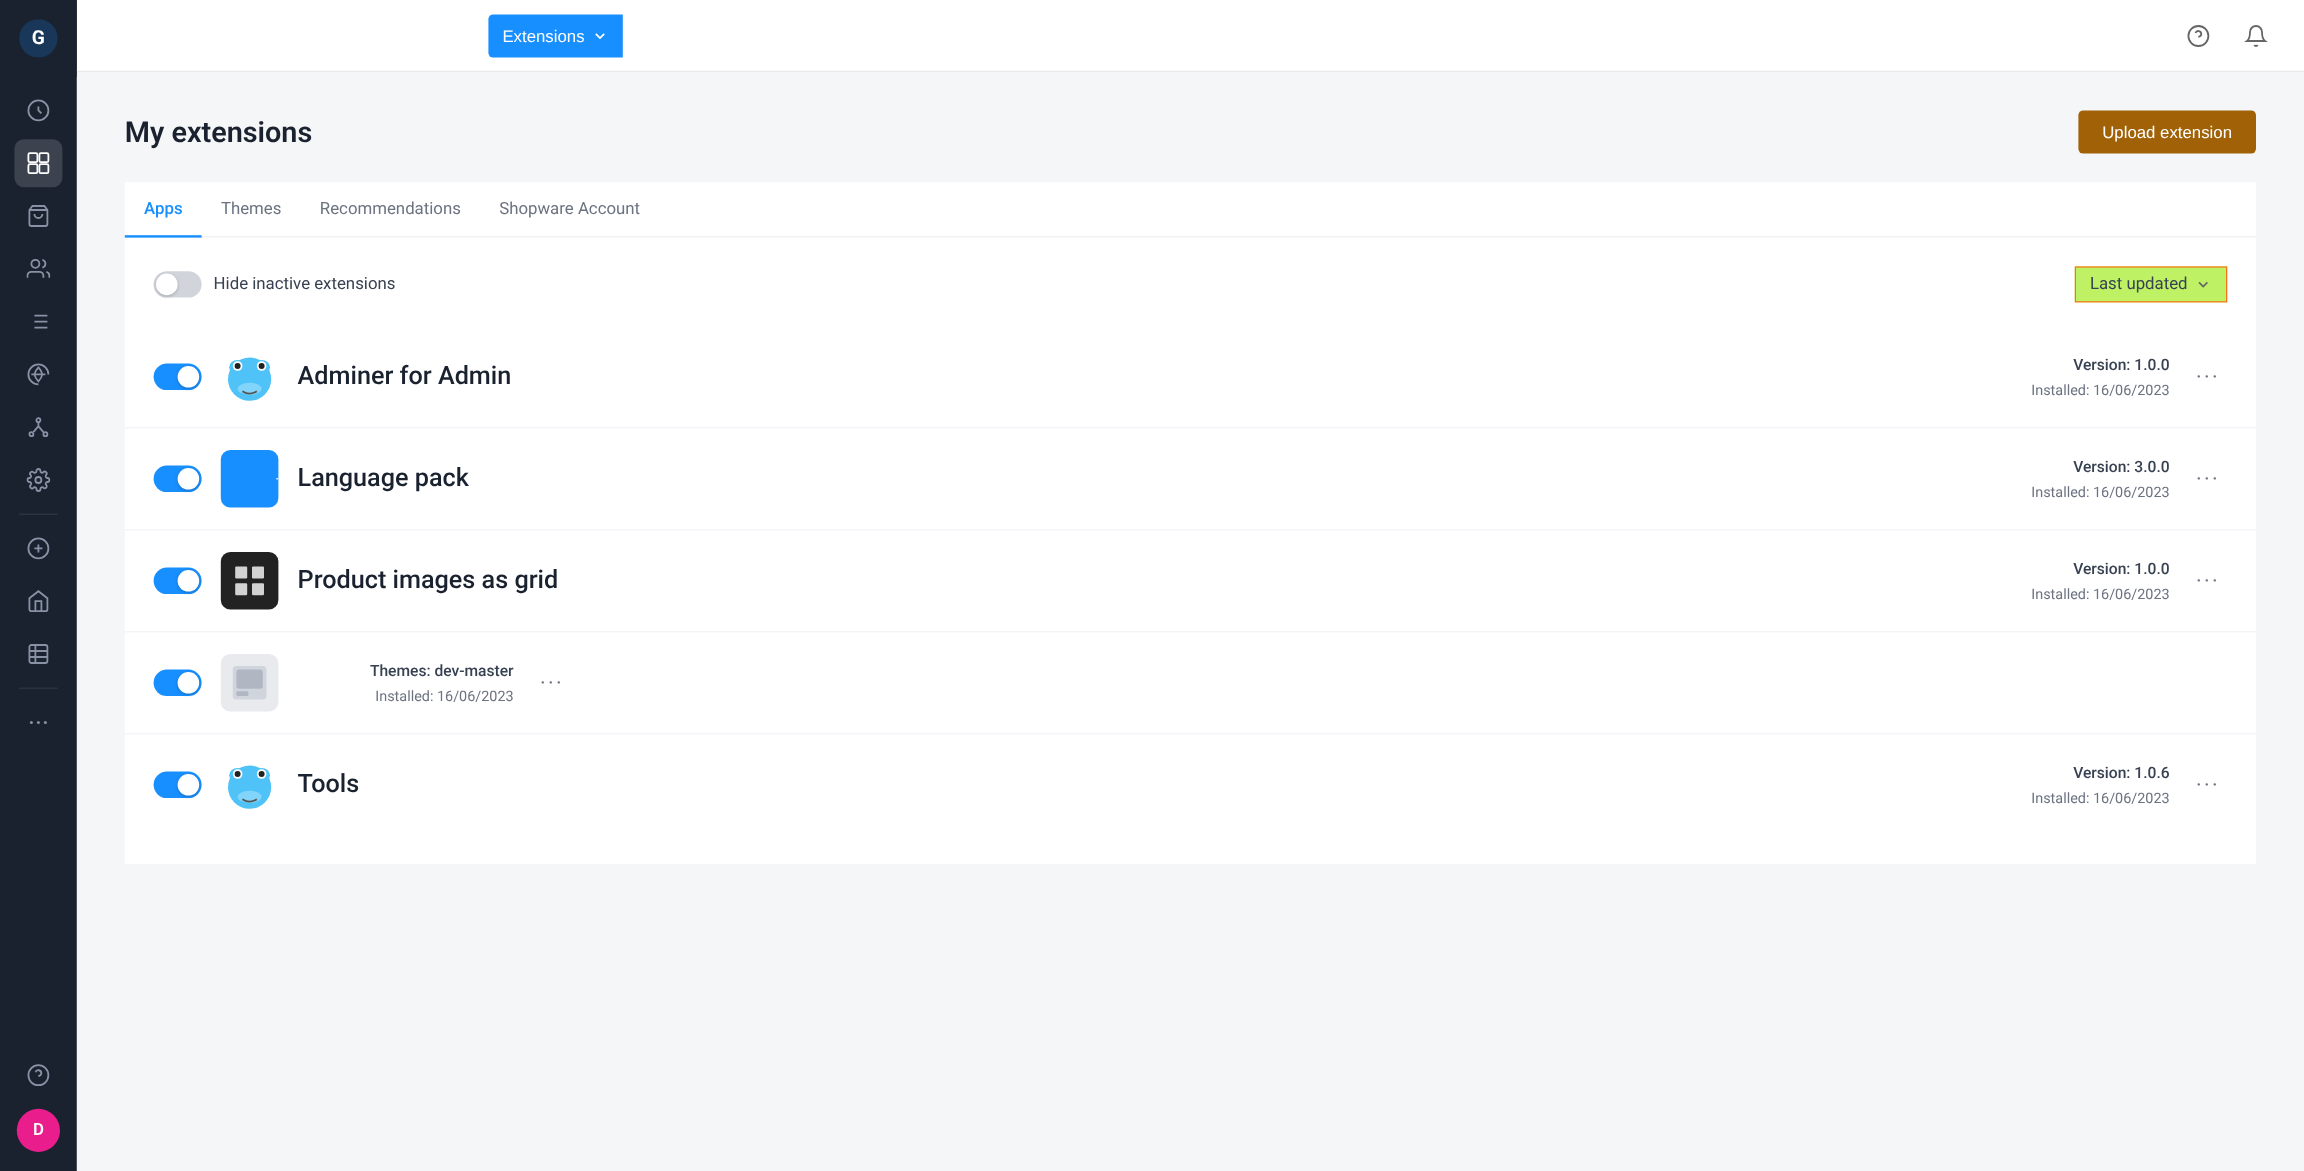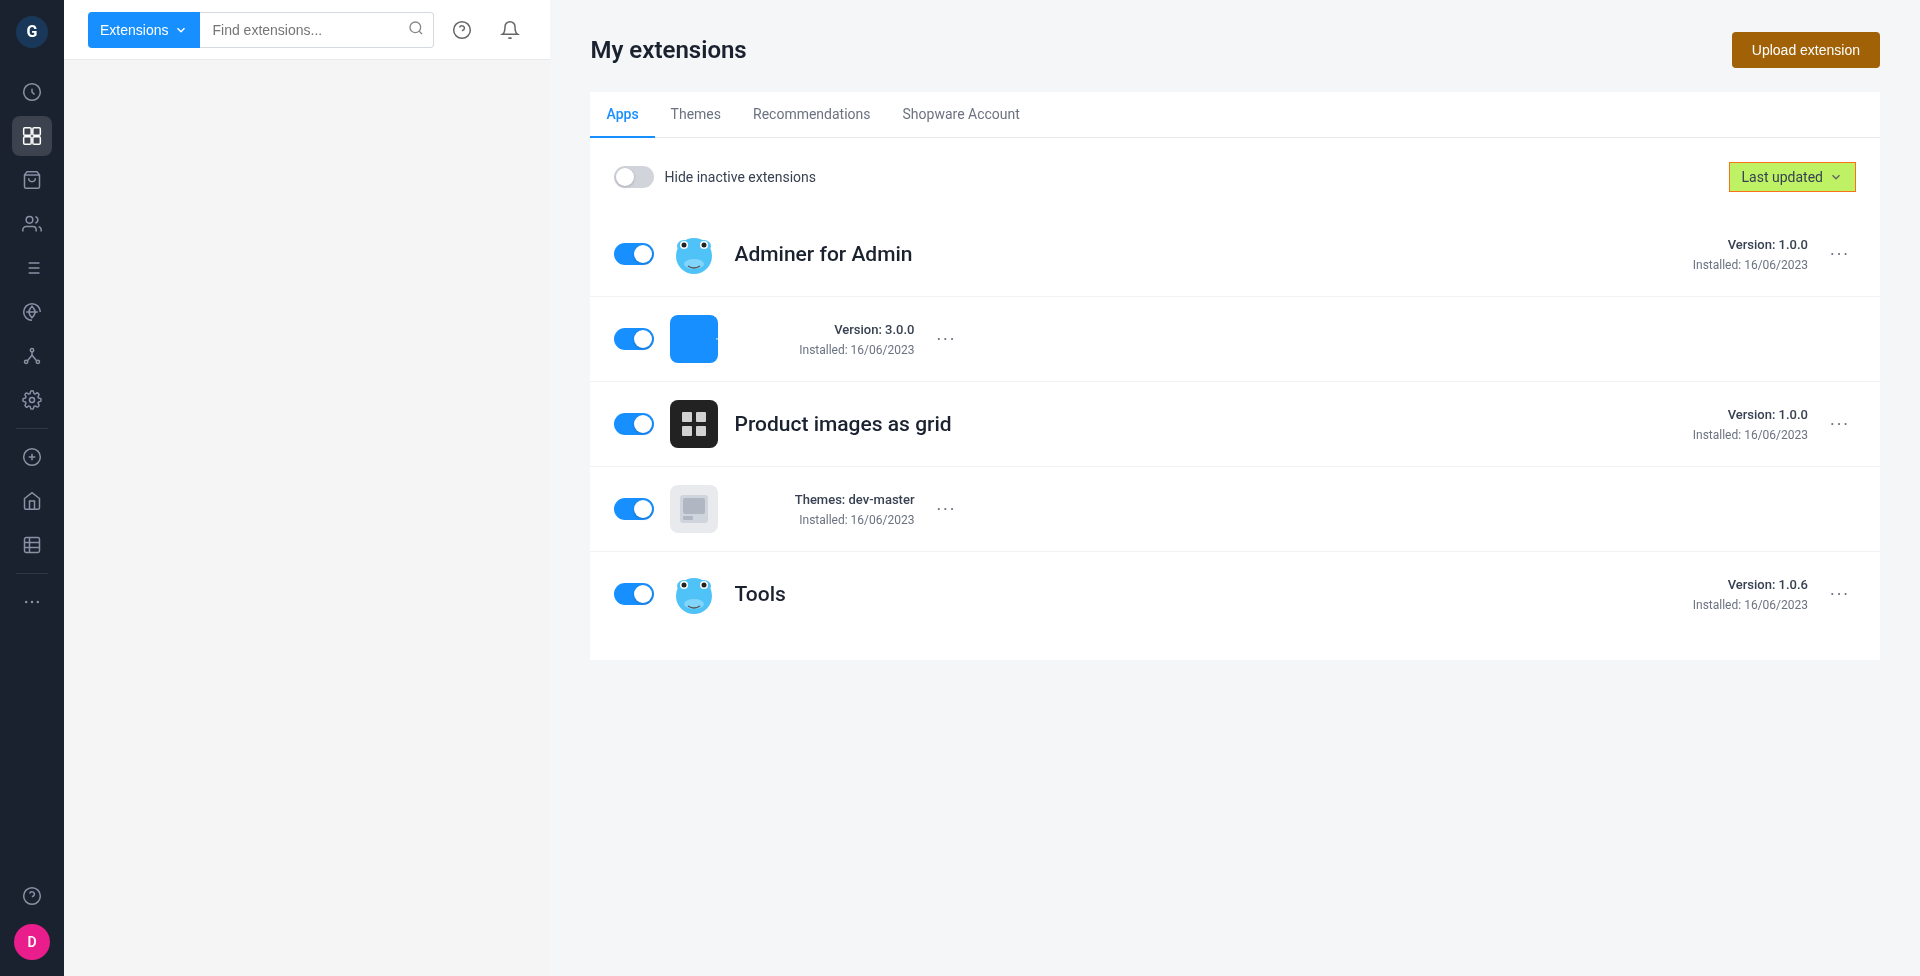--- a/index.html
+++ b/index.html
@@ -66,21 +66,21 @@
       color: #fff;
       font-weight: 600;
       font-size: 14px;
       cursor: pointer;
     }
 
     
     .main {
       flex: 1;
       display: flex;
-      flex-direction: row;
+      flex-direction: column;
       overflow: hidden;
     }
 
     
     .topbar {
       background: #fff;
       height: 60px;
       display: flex;
       align-items: center;
       padding: 0 24px;
@@ -505,29 +505,20 @@
 <div class="main">
 
   <div class="topbar">
     <div class="search-container">
       <button class="extensions-dropdown">
         <span>Extensions</span>
         <svg viewBox="0 0 24 24" fill="none" stroke="currentColor" stroke-width="2.5">
           <polyline points="6 9 12 15 18 9"></polyline>
         </svg>
       </button>
-      <div class="search-wrapper">
-        <input type="text" class="search-input" placeholder="Find extensions..." style="">
-        <span class="search-icon-abs">
-          <svg width="16" height="16" viewBox="0 0 24 24" fill="none" stroke="currentColor" stroke-width="2">
-            <circle cx="11" cy="11" r="8"></circle>
-              <line x1="21" y1="21" x2="16.65" y2="16.65"></line>
-          </svg>
-        </span>
-      </div>
     </div>
     <div class="topbar-right">
       <div class="topbar-icon">
         <svg width="20" height="20" viewBox="0 0 24 24" fill="none" stroke="#666" stroke-width="1.8">
           <circle cx="12" cy="12" r="10"></circle>
             <path d="M9.09 9a3 3 0 015.83 1c0 2-3 3-3 3"></path>
             <line x1="12" y1="17" x2="12.01" y2="17" stroke-width="2.5"></line>
         </svg>
       </div>
       <div class="topbar-icon">
@@ -604,20 +595,21 @@
           <div class="extension-item">
             <div class="ext-toggle">
               <div class="ext-toggle-knob"></div>
             </div>
             <div class="ext-icon lang-icon">
               <svg width="30" height="30" viewBox="0 0 30 30" fill="none">
                 <rect x="3" y="5" width="24" height="18" rx="2" fill="white" opacity="0.9"></rect>
                 <text x="15" y="16" text-anchor="middle" fill="#188fff" font-size="10" font-weight="700">A文</text>
               </svg>
             </div>
+            <span class="ext-name">Language pack</span>
             <div class="ext-meta">
               <div class="ext-version">Version: 3.0.0</div>
               <div class="ext-installed">Installed: 16/06/2023</div>
             </div>
             <div class="ext-more">···</div>
           </div>
 
           <div class="extension-item">
             <div class="ext-toggle">
               <div class="ext-toggle-knob"></div>

